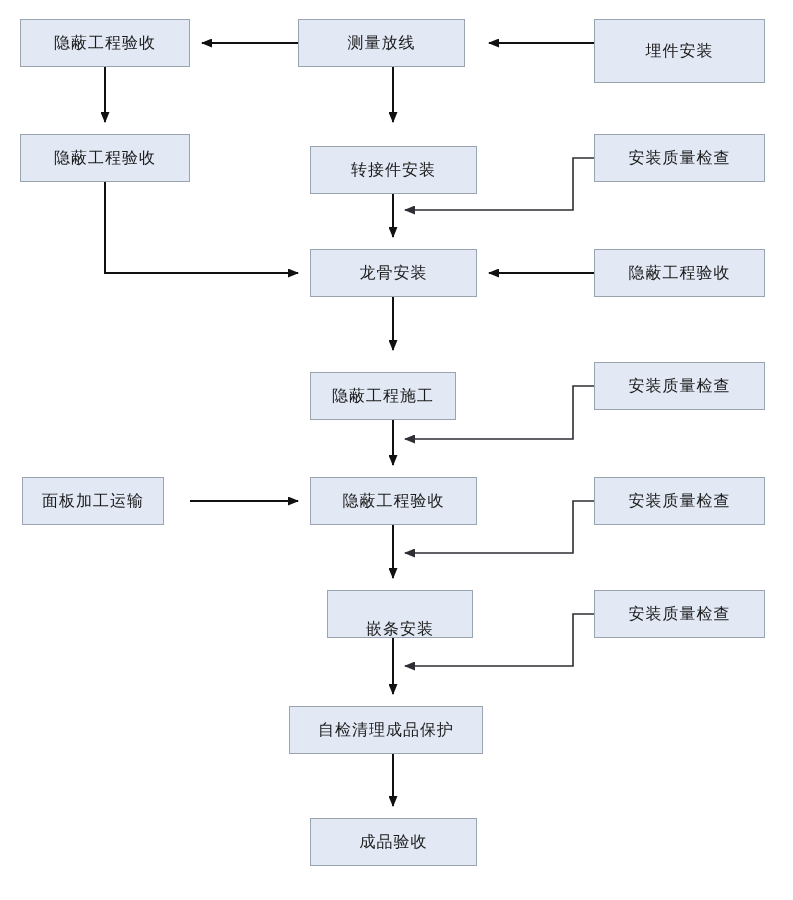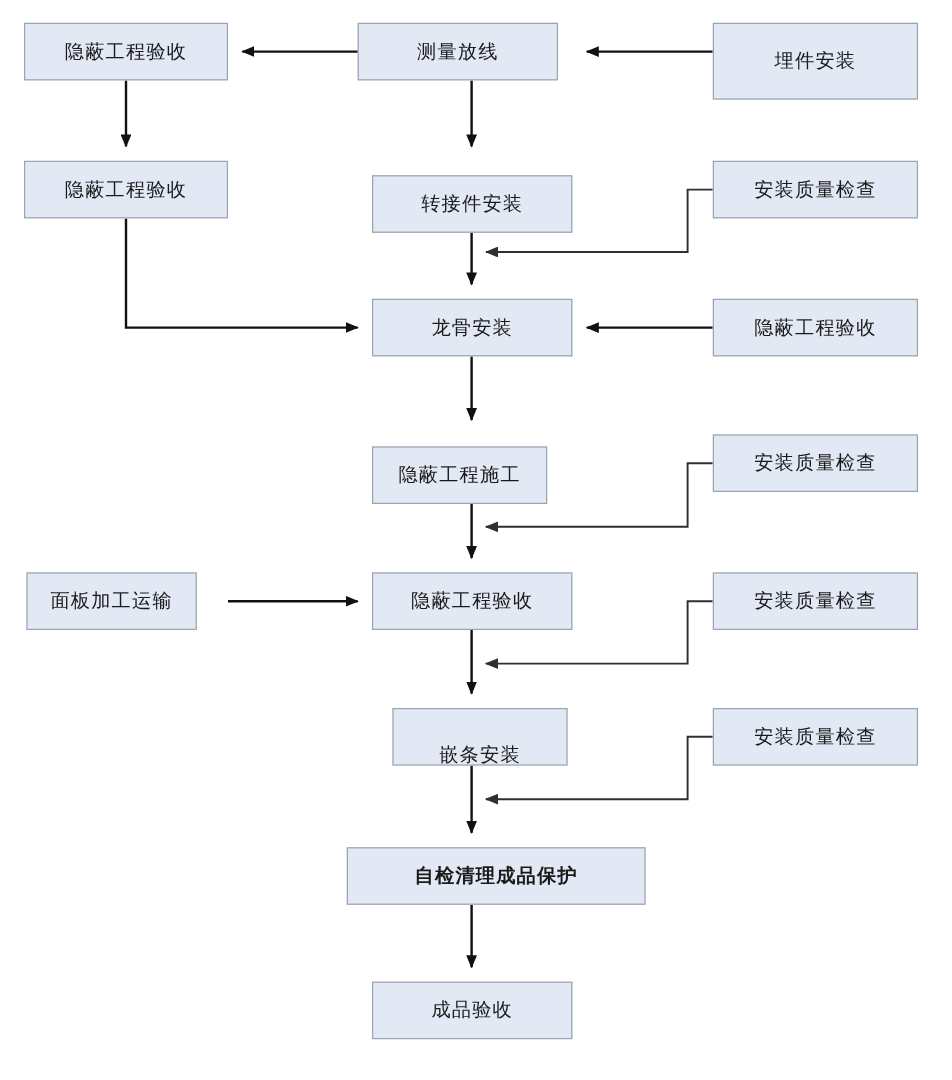--- a/index.html
+++ b/index.html
@@ -153,21 +153,21 @@
   </div>
 
   <div class="node" style="left:327px; top:590px; width:146px; height:48px;align-items:flex-end;">
     <span class="node-label">嵌条安装</span>
   </div>
 
   <div class="node" style="left:594px; top:590px; width:171px; height:48px;">
     <span class="node-label">安装质量检查</span>
   </div>
 
-  <div class="node" style="left:289px; top:706px; width:249px; height:48px;font-weight:bold;">
+  <div class="node" style="left:289px; top:706px; width:194px; height:48px;">
     <span class="node-label">自检清理成品保护</span>
   </div>
 
   <div class="node" style="left:310px; top:818px; width:167px; height:48px;">
     <span class="node-label">成品验收</span>
   </div>
 
 </div>
 
 </body></html>

